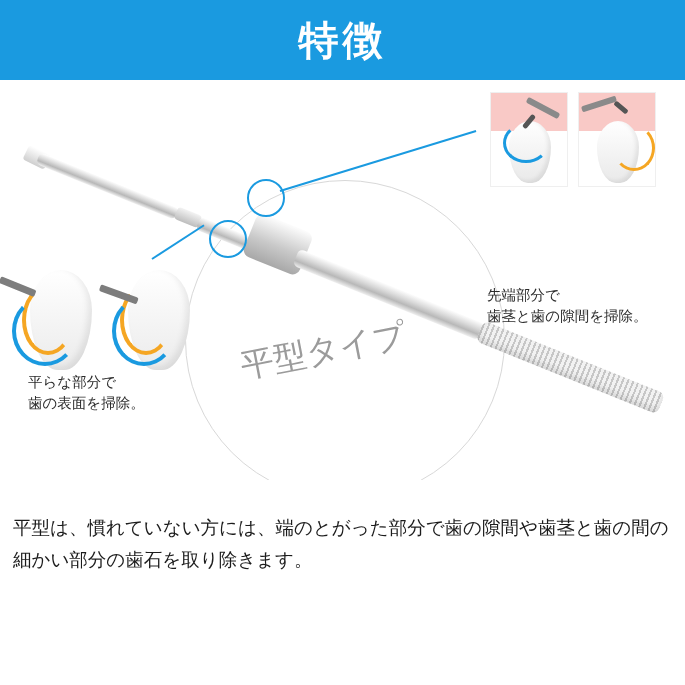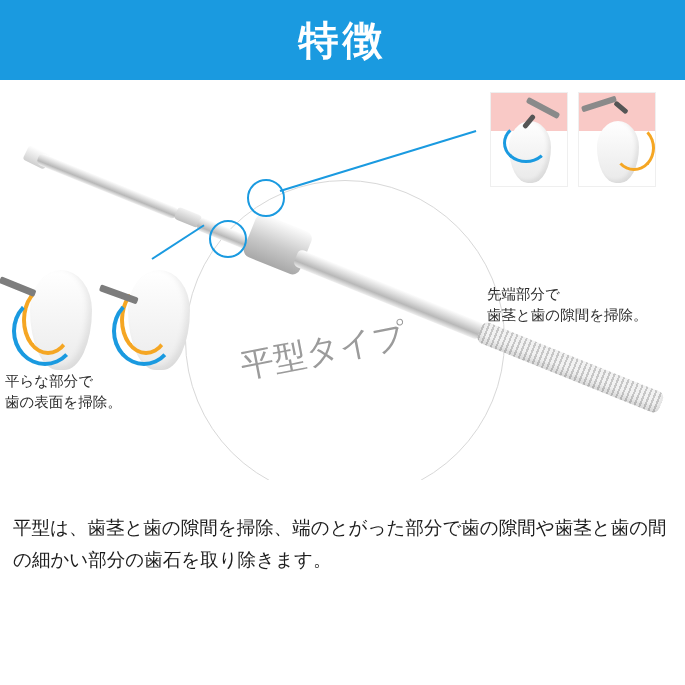--- a/index.html
+++ b/index.html
@@ -192,25 +192,25 @@
     background: linear-gradient(180deg,#ffffff,#cfcfcf);
     transform-origin: left center;
   }
 
   
   .caption {
     position: absolute;
     font-size: 14.5px;
     color: #2b2b2b;
     line-height: 1.45;
-    font-family: Liberation Mono, monospace;
+    font-family: Liberation Sans, sans-serif;
     white-space: pre-line;
   }
   .cap-right { left: 487px; top: 205px; }
-  .cap-left { left: 5px; top: 292px; }
+  .cap-left { left: 28px; top: 292px; }
 
   
   .body-text {
     position: absolute;
     left: 13px;
     top: 512px;
     width: 660px;
     font-size: 18.5px;
     line-height: 1.75;
     color: #1c1c1c;
@@ -286,15 +286,15 @@
 
     <div class="tooth-big" style="left:128px; top:190px; width:62px; height:100px;"></div>
     <div class="arc-orange" style="left:120px; top:205px; width:44px; height:62px; border-width:4px; border-left-color:#f5a623; border-bottom-color:#f5a623;"></div>
     <div class="arc-blue" style="left:112px; top:216px; width:56px; height:62px; border-width:4px; border-left-color:#1a9ae0; border-bottom-color:#1a9ae0;"></div>
     <div class="tool-tip" style="left:100px; top:204px; width:40px; height:7px; transform:rotate(20deg); background:#7d7d7d; border-radius:2px;"></div>
 
     <div class="caption cap-left">平らな部分で
 歯の表面を掃除。</div>
   </div>
 
-  <div class="body-text">平型は、歯茎と歯の隙間を掃除、端のとがった部分で歯の隙間や歯茎と歯の間の細かい部分の歯石を取り除きます。</div>
+  <div class="body-text">平型は、慣れていない方には、端のとがった部分で歯の隙間や歯茎と歯の間の細かい部分の歯石を取り除きます。</div>
 
 </div>
 
 </body></html>

